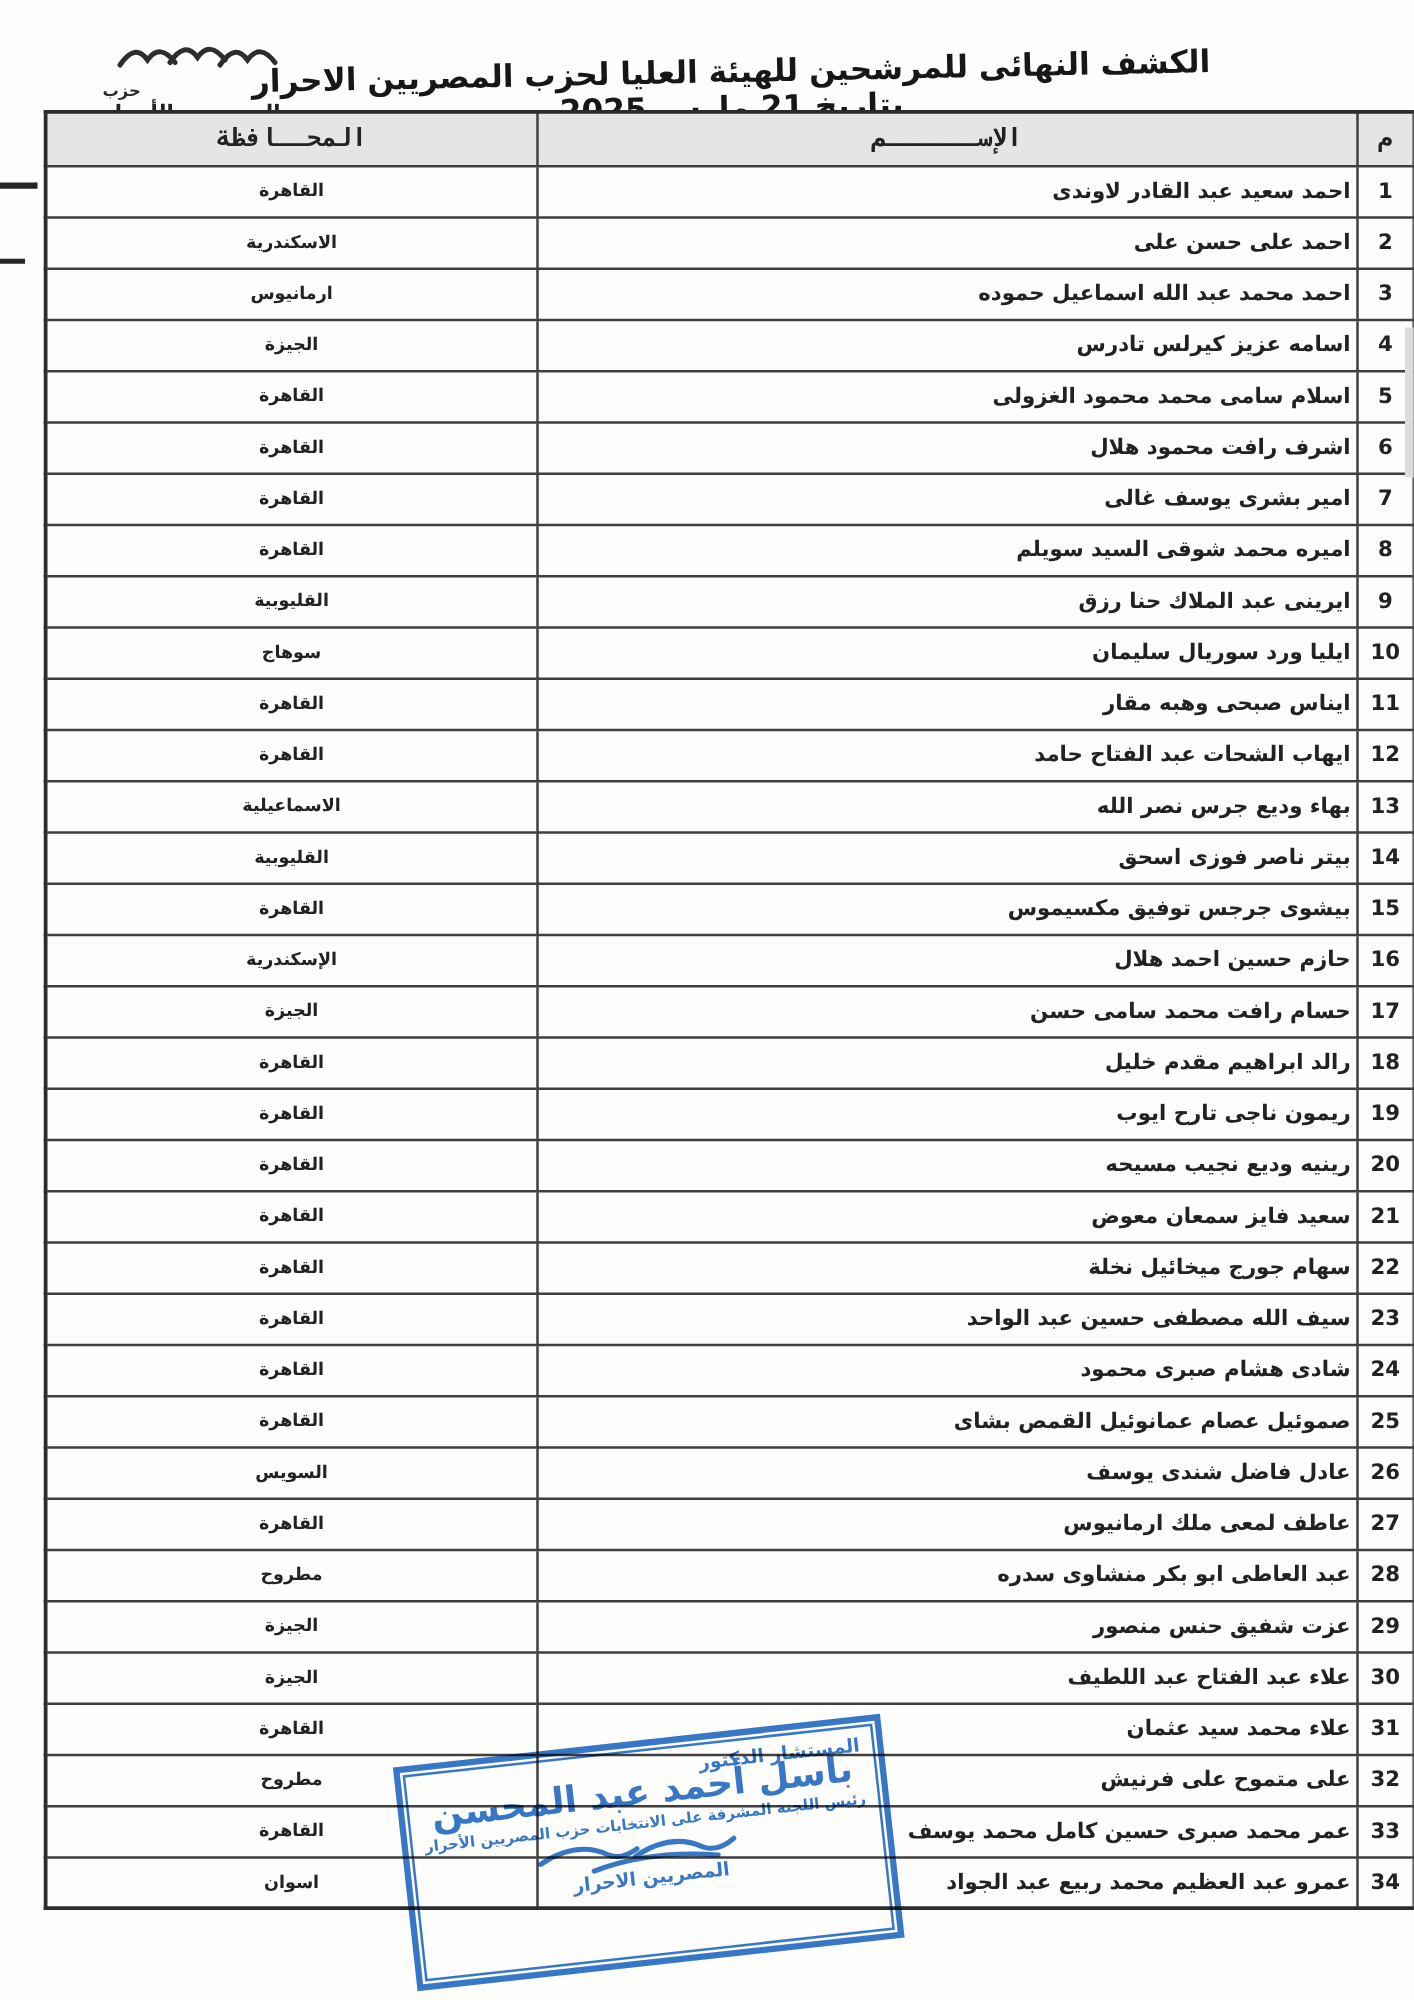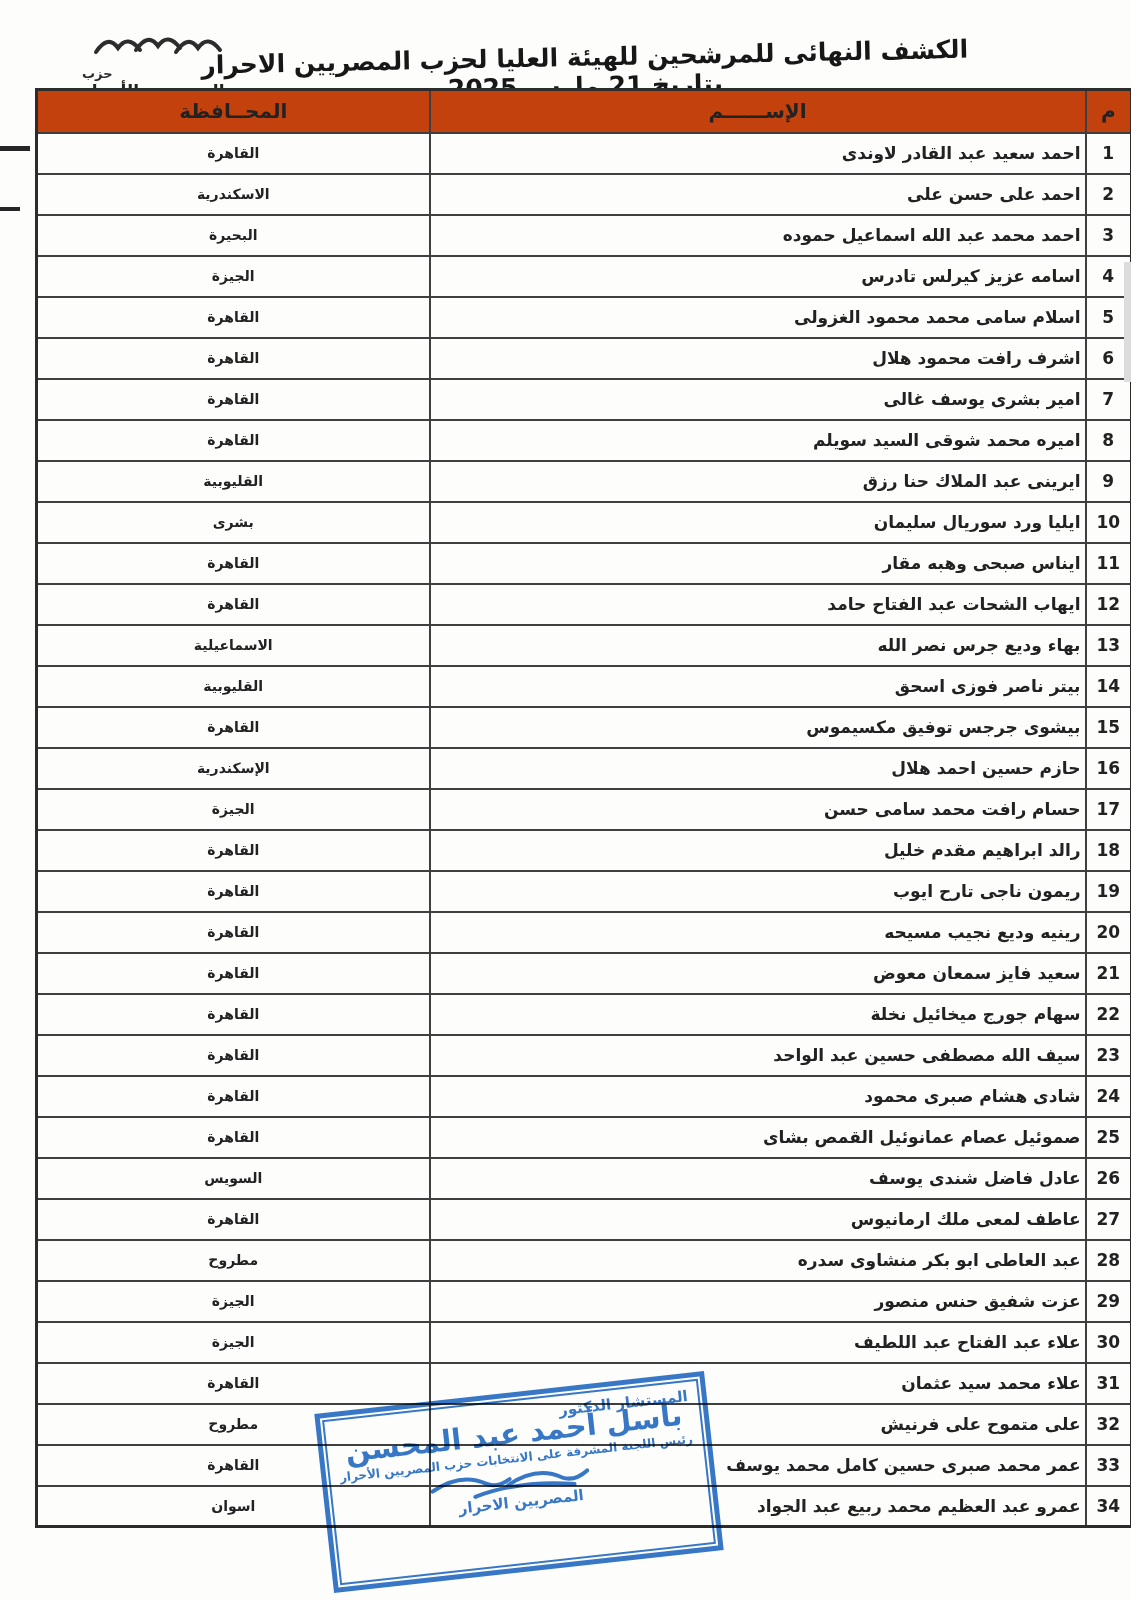--- a/index.html
+++ b/index.html
@@ -32,22 +32,23 @@
   table.roster {
     position:absolute; top:88px; left:35px; width:1023px;
     border-collapse:collapse; direction:rtl;
     table-layout:fixed;
   }
   table.roster th, table.roster td {
     border:2px solid #3f3f3f; font-weight:bold; color:#222;
   }
   table.roster { border:3px solid #2c2c2c; }
   thead th {
-    background:#c2410c; height:43px; font-size:20px; color:#1c1c1c;
+    background:#e5e5e5; height:43px; font-size:20px; color:#1c1c1c;
     border-bottom:3px solid #2c2c2c;
+    font-family:Liberation Mono, monospace;
   }
   .col-no  { width:46px; }
   .col-name{ width:656px; }
   .col-gov { width:393px; }
   tbody tr { height:41px; }
   td.no   { text-align:center; font-size:17px;
             font-family:"DejaVu Sans","Liberation Sans",sans-serif; }
   td.name { text-align:right; padding-right:4px; font-size:17px; }
   td.gov  { text-align:center; font-size:14px; }
 
@@ -108,21 +109,21 @@
         <td class="gov">القاهرة</td>
       </tr>
       <tr>
         <td class="no">2</td>
         <td class="name">احمد على حسن على</td>
         <td class="gov">الاسكندرية</td>
       </tr>
       <tr>
         <td class="no">3</td>
         <td class="name">احمد محمد عبد الله اسماعيل حموده</td>
-        <td class="gov">البحيرة</td>
+        <td class="gov">ارمانيوس</td>
       </tr>
       <tr>
         <td class="no">4</td>
         <td class="name">اسامه عزيز كيرلس تادرس</td>
         <td class="gov">الجيزة</td>
       </tr>
       <tr>
         <td class="no">5</td>
         <td class="name">اسلام سامى محمد محمود الغزولى</td>
         <td class="gov">القاهرة</td>
@@ -143,21 +144,21 @@
         <td class="gov">القاهرة</td>
       </tr>
       <tr>
         <td class="no">9</td>
         <td class="name">ايرينى عبد الملاك حنا رزق</td>
         <td class="gov">القليوبية</td>
       </tr>
       <tr>
         <td class="no">10</td>
         <td class="name">ايليا ورد سوريال سليمان</td>
-        <td class="gov">بشرى</td>
+        <td class="gov">سوهاج</td>
       </tr>
       <tr>
         <td class="no">11</td>
         <td class="name">ايناس صبحى وهبه مقار</td>
         <td class="gov">القاهرة</td>
       </tr>
       <tr>
         <td class="no">12</td>
         <td class="name">ايهاب الشحات عبد الفتاح حامد</td>
         <td class="gov">القاهرة</td>

